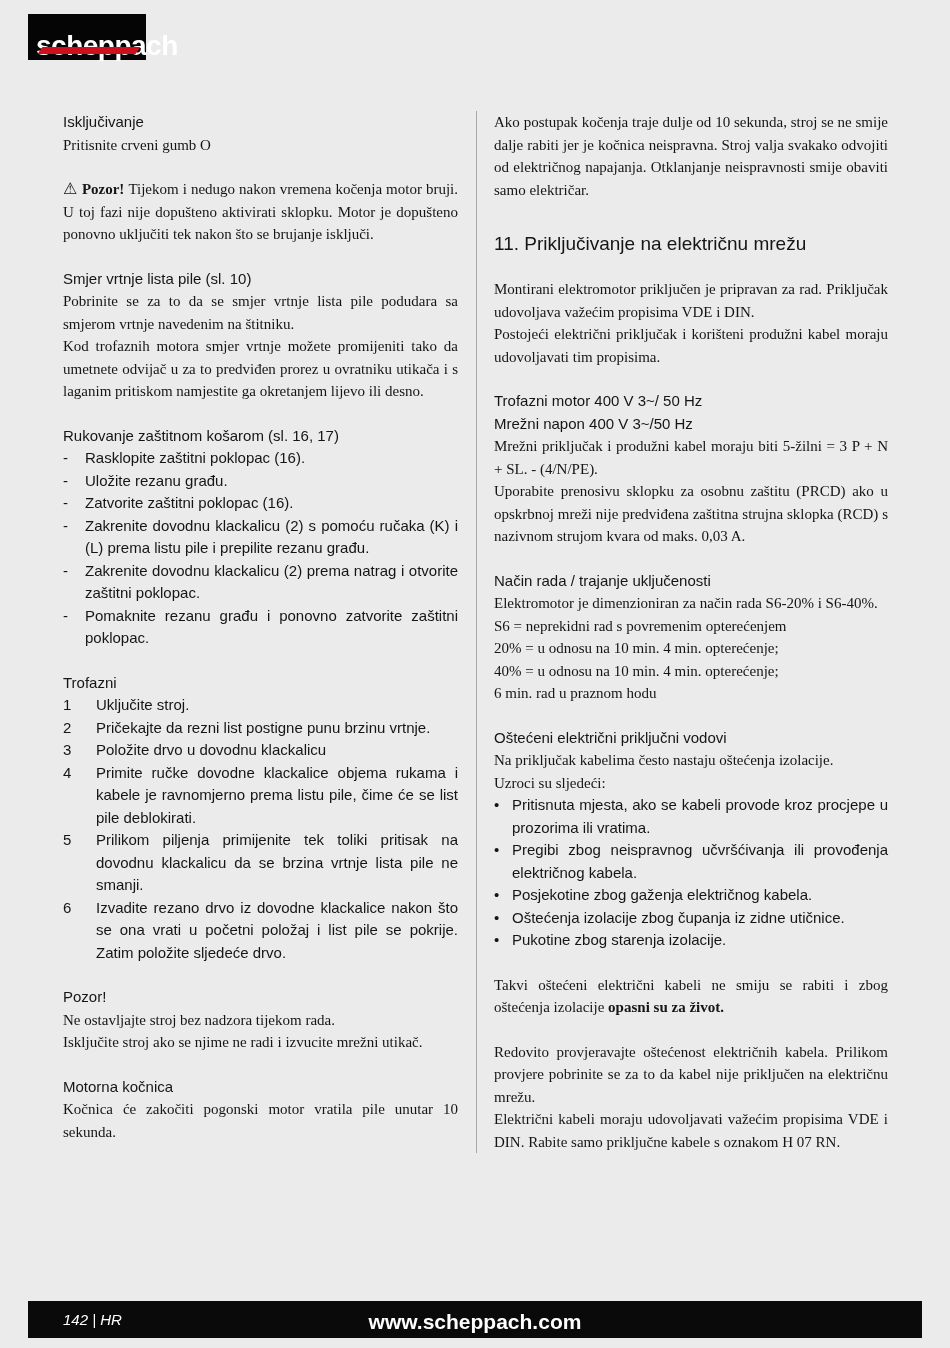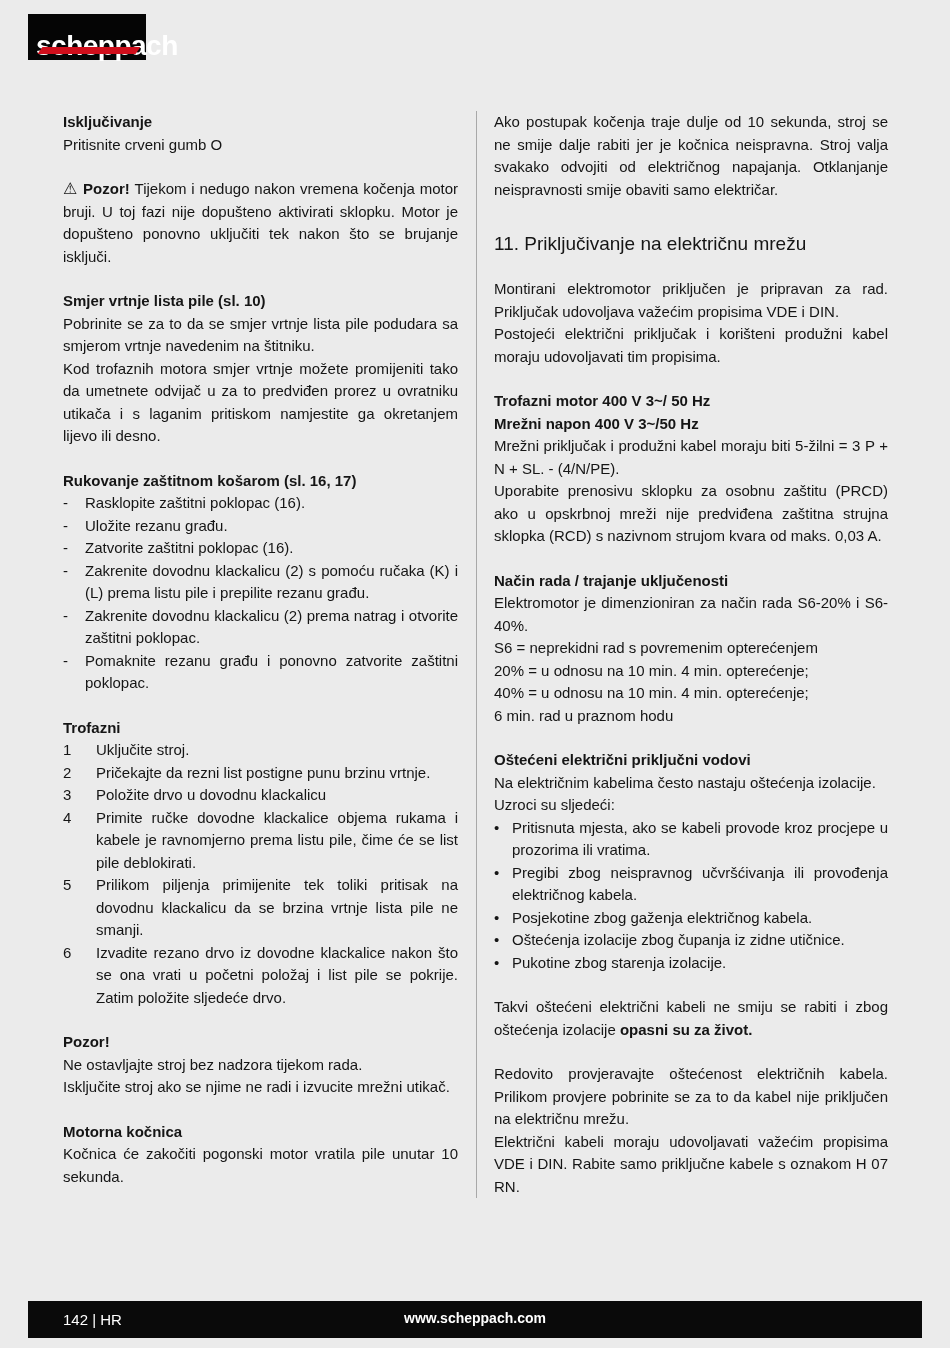--- a/index.html
+++ b/index.html
@@ -25,42 +25,42 @@
     transform:skewX(-35deg);
   }
 
   
   .columns { position:absolute; top:111px; left:63px; display:flex; align-items:stretch; }
   .col-left  { width:395px; }
   .divider   { width:0; border-left:1px solid #a8a8a8; margin:0 17px 0 18px; }
   .col-right { width:394px; }
 
   .para, .h3, .list-item { font-size:15px; line-height:22.5px; }
-  .para { text-align:justify; }
-  .h3 { font-weight:bold; }
+  .para { text-align:justify;font-family:Liberation Serif, serif; }
+  .h3 { font-weight:normal; }
   .h2 { font-size:19px; font-weight:normal; line-height:25px; padding-top:8px; white-space:nowrap; }
   .gap { height:22px; }
 
   .list-item { display:flex; }
   .marker { flex:0 0 auto; }
   .item-text { flex:1; text-align:justify; }
   .list-dash  .marker { width:22px; }
   .list-num   .marker { width:33px; }
   .list-bullet .marker { width:18px; }
 
   .bold { font-weight:bold; }
   .warn { font-size:16px; }
 
   
   .footer {
     position:absolute; left:28px; top:1301px; width:894px; height:37px;
     background:#0a0a0a; color:#fff;
   }
-  .footer-page { position:absolute; left:35px; top:10px; font-size:15px; }
-  .footer-site { position:absolute; left:0; right:0; top:9px; text-align:center; font-weight:bold; font-size:14px; }
+  .footer-page { position:absolute; left:35px; top:10px; font-size:15px;font-style:italic; }
+  .footer-site { position:absolute; left:0; right:0; top:9px; text-align:center; font-weight:bold; font-size:21px; }
 </style>
 </head>
 <body style="background: rgb(235, 235, 235);">
 
 <div class="page">
 
   <div class="logo">
     <span class="logo-text">scheppach</span>
     <div class="logo-swoosh"></div>
   </div>
@@ -154,21 +154,21 @@
         <div class="para">Uporabite prenosivu sklopku za osobnu zaštitu (PRCD) ako u opskrbnoj mreži nije predviđena zaštitna strujna sklopka (RCD) s nazivnom strujom kvara od maks. 0,03 A.</div>
         <div class="gap"></div>
         <div class="h3">Način rada / trajanje uključenosti</div>
         <div class="para">Elektromotor je dimenzioniran za način rada S6-20% i S6-40%.</div>
         <div class="para">S6 = neprekidni rad s povremenim opterećenjem</div>
         <div class="para">20% = u odnosu na 10 min. 4 min. opterećenje;</div>
         <div class="para">40% = u odnosu na 10 min. 4 min. opterećenje;</div>
         <div class="para">6 min. rad u praznom hodu</div>
         <div class="gap"></div>
         <div class="h3">Oštećeni električni priključni vodovi</div>
-        <div class="para">Na električnim kabelima često nastaju oštećenja izolacije.</div>
+        <div class="para">Na priključak kabelima često nastaju oštećenja izolacije.</div>
         <div class="para">Uzroci su sljedeći:</div>
         <div class="list list-bullet">
           <div class="list-item">
             <span class="marker">•</span>
             <span class="item-text">Pritisnuta mjesta, ako se kabeli provode kroz procjepe u prozorima ili vratima.</span>
           </div>
           <div class="list-item">
             <span class="marker">•</span>
             <span class="item-text">Pregibi zbog neispravnog učvršćivanja ili provođenja električnog kabela.</span>
           </div>

